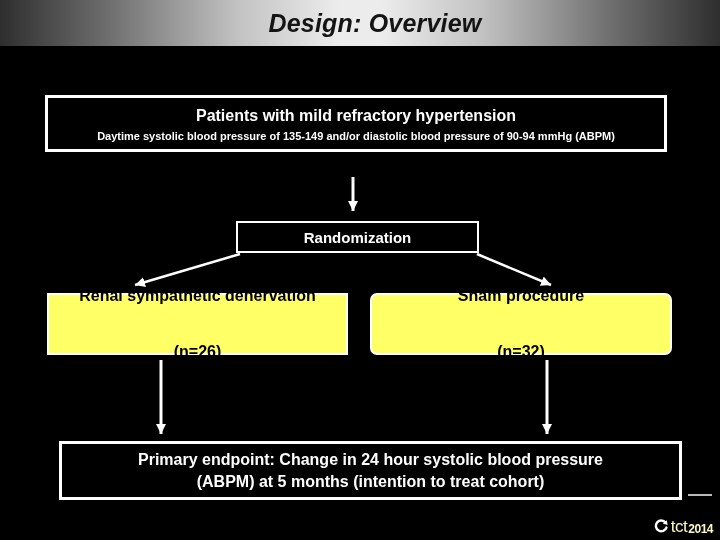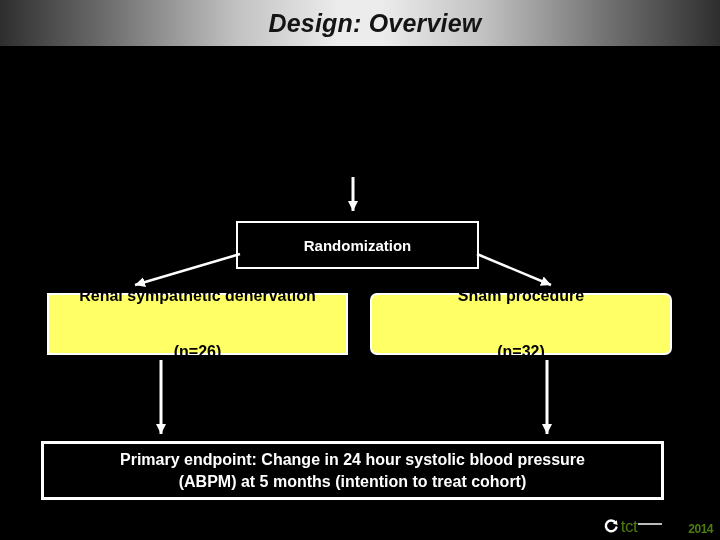--- a/index.html
+++ b/index.html
@@ -37,71 +37,75 @@
     border: 3px solid #fff;
     background: #000;
     color: #fff;
     display: flex; flex-direction: column;
     align-items: center; justify-content: center;
     text-align: center;
   }
   .pop-box { left: 45px; top: 95px; width: 622px; height: 57px; padding: 2px 6px; }
   .pop-title { font-size: 16px; font-weight: bold; line-height: 1.25; }
   .pop-sub   { font-size: 11px; font-weight: bold; margin-top: 4px; }
-  .rand-box  { left: 236px; top: 221px; width: 243px; height: 48px; border-width: 2px; }
+  .rand-box  { left: 236px; top: 221px; width: 243px; height: 32px; border-width: 2px; }
   .rand-box span { font-size: 15px; font-weight: bold; }
   .arm {
     background: #ffff66;
     color: #000;
     border-width: 2px;
     font-size: 16px; font-weight: bold; line-height: 1.35; gap: 34px;
   }
   .arm-left  { left: 47px;  top: 293px; width: 301px; height: 62px; }
   .arm-right { left: 370px; top: 293px; width: 302px; height: 62px; border-radius: 7px; }
-  .endpoint-box { left: 41px; top: 441px; width: 623px; height: 59px; justify-content: center; }
+  .endpoint-box { left: 59px; top: 441px; width: 623px; height: 59px; justify-content: center; }
   .endpoint-box div { font-size: 16px; font-weight: bold; line-height: 1.35; }
   
   .arrows {
     position: absolute; left: 0; top: 0;
     width: 720px; height: 540px;
     pointer-events: none;
   }
   
   .logo {
     position: absolute; right: 7px; bottom: 5px;
     display: flex; align-items: flex-end;
-    color: #4d7c0f;
+    color: #fef9c3;
   }
   .logo .mark { margin-right: 2px; }
   .logo .name {
     font-size: 17px; font-weight: 400; line-height: 1;
     letter-spacing: -0.5px;
   }
   .logo .year-wrap {
-    display: flex; flex-direction: row; align-items: flex-start;
+    display: flex; flex-direction: column; align-items: flex-start;
     margin-left: 1px;
     gap: 26px;
   }
   .logo .year-rule {
     width: 24px; height: 2px; background: #bbb; margin-bottom: 1px;
   }
   .logo .year {
     font-size: 12px; font-weight: bold; line-height: 1;
     letter-spacing: -0.5px;
   }
 </style>
 </head>
 <body>
 
 <div class="slide">
 
   <div class="header">
     <h1>Design: Overview</h1>
   </div>
 
+  <div class="box pop-box">
+    <div class="pop-title">Patients with mild refractory hypertension</div>
+    <div class="pop-sub">Daytime systolic blood pressure of 135-149 and/or diastolic blood pressure of 90-94 mmHg (ABPM)</div>
+  </div>
 
   <div class="box rand-box">
     <span>Randomization</span>
   </div>
 
   <div class="box arm arm-left">
     <div>Renal sympathetic denervation</div>
     <div>(n=26)</div>
   </div>
 

